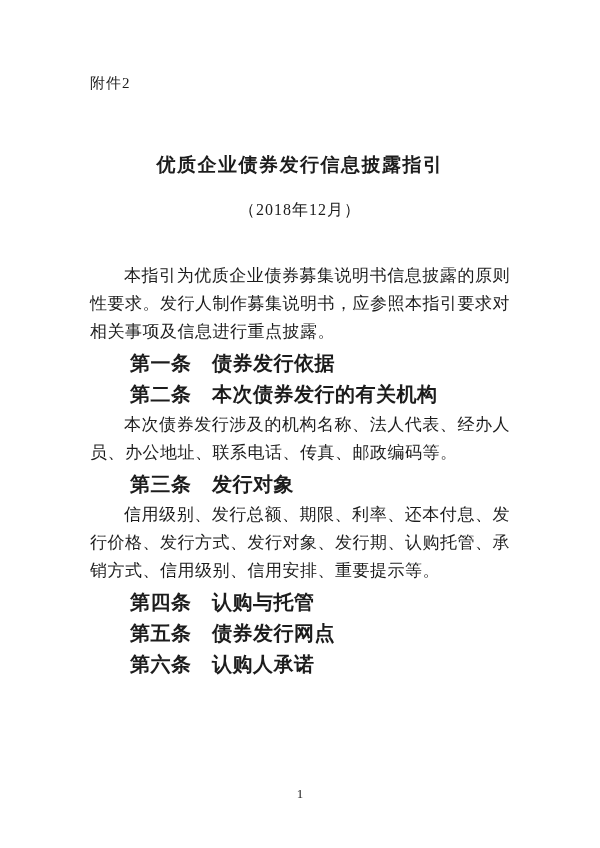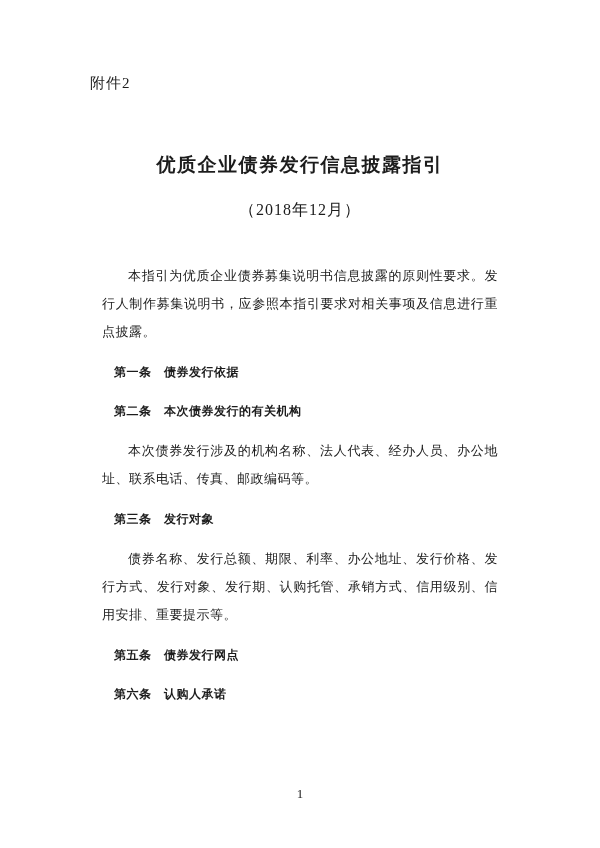--- a/index.html
+++ b/index.html
@@ -41,32 +41,32 @@
     margin-top: 18px;
     text-align: center;
     font-size: 16px;
     line-height: 24px;
     letter-spacing: 1px;
   }
   .doc-body {
     margin-top: 40px;
   }
   .para {
-    margin: 12px;
-    font-size: 13px;
+    margin: 0;
+    font-size: 17px;
     line-height: 28px;
     text-align: justify;
     text-indent: 2em;
     letter-spacing: 0.5px;
   }
   .heading {
-    margin: 11px 0;
+    margin: 3px 0;
     font-family: "Liberation Sans", "DejaVu Sans", sans-serif;
     font-weight: bold;
-    font-size: 12px;
+    font-size: 20px;
     line-height: 28px;
     text-indent: 2em;
     letter-spacing: 0.5px;
   }
   .page-number {
     position: absolute;
     left: 0;
     right: 0;
     bottom: 46px;
     text-align: center;
@@ -88,22 +88,23 @@
   <div class="doc-body">
 
     <p class="para">本指引为优质企业债券募集说明书信息披露的原则性要求。发行人制作募集说明书，应参照本指引要求对相关事项及信息进行重点披露。</p>
 
     <h2 class="heading">第一条　债券发行依据</h2>
 
     <h2 class="heading">第二条　本次债券发行的有关机构</h2>
     <p class="para">本次债券发行涉及的机构名称、法人代表、经办人员、办公地址、联系电话、传真、邮政编码等。</p>
 
     <h2 class="heading">第三条　发行对象</h2>
-    <p class="para">债券名称、发行总额、期限、利率、办公地址、发行价格、发行方式、发行对象、发行期、认购托管、承销方式、信用级别、信用安排、重要提示等。</p>
+    <p class="para">信用级别、发行总额、期限、利率、还本付息、发行价格、发行方式、发行对象、发行期、认购托管、承销方式、信用级别、信用安排、重要提示等。</p>
 
+    <h2 class="heading">第四条　认购与托管</h2>
 
     <h2 class="heading">第五条　债券发行网点</h2>
 
     <h2 class="heading">第六条　认购人承诺</h2>
 
   </div>
 
   <div class="page-number">1</div>
 
 </div>

